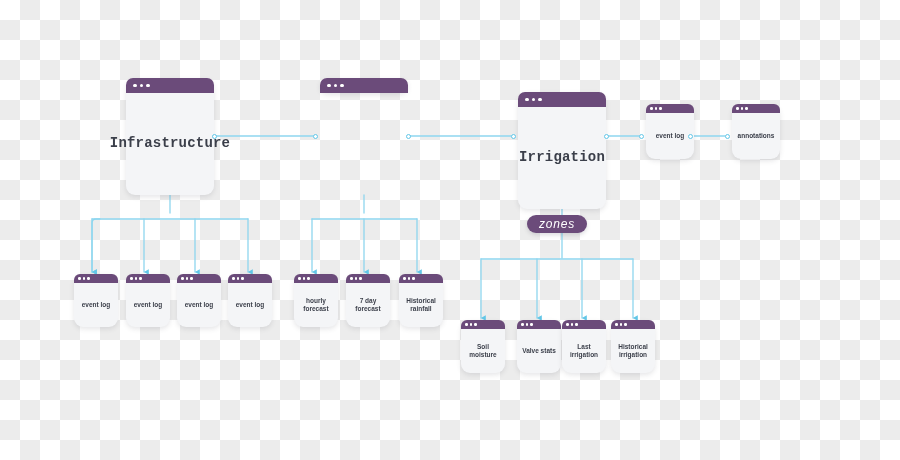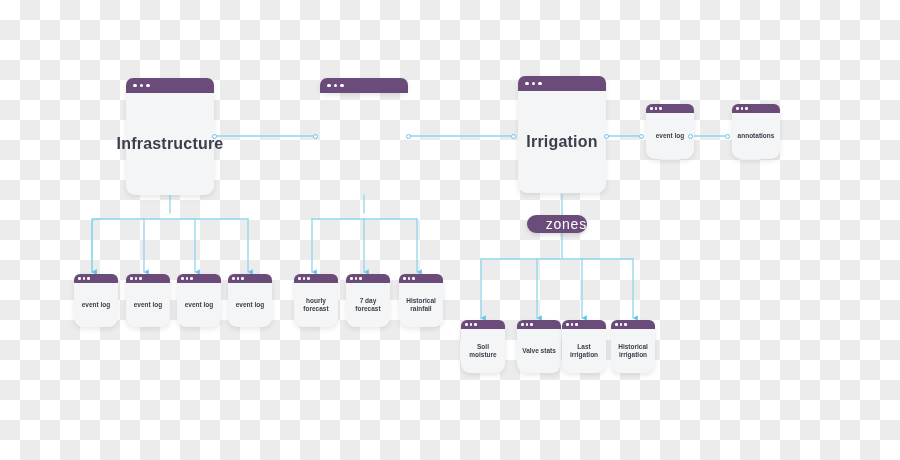--- a/index.html
+++ b/index.html
@@ -46,21 +46,21 @@
     color:#3b3f4a;
     font-weight:bold;
     line-height:1.22;
     box-sizing:border-box;
     padding:2px;
   }
 
   
   .node.big{width:88px;}
   .node.big .hdr{height:15px;}
-  .node.big .body{height:102px;font-size:16px;letter-spacing:.2px;}
+  .node.big .body{height:102px;font-size:14px;letter-spacing:.2px;font-family:Liberation Mono, monospace;}
 
   
   .node.mid{width:48px;}
   .node.mid .hdr{height:9px;border-radius:6px 6px 0 0;padding-left:4px;gap:2px;}
   .node.mid .hdr i{width:2.5px;height:2.5px;}
   .node.mid .body{height:46px;font-size:6.5px;}
   .node.mid .body span{white-space:nowrap;}
 
   
   .node.small{width:44px;}
@@ -70,28 +70,29 @@
 
   
   .node.leaf{width:44px;}
   .node.leaf .hdr{height:9px;border-radius:6px 6px 0 0;padding-left:4px;gap:2px;}
   .node.leaf .hdr i{width:2.5px;height:2.5px;}
   .node.leaf .body{height:44px;font-size:6.5px;}
 
   
   .pill{
     position:absolute;
-    display:flex;align-items:center;justify-content:flex-end;
+    display:flex;align-items:center;justify-content:center;
     background:#6b4b7a;
     color:#ffffff;
     border-radius:999px;
-    font-size:14px;
+    font-size:12px;
     letter-spacing:.8px;
     box-shadow:0 2px 4px rgba(60,60,80,.18);
     box-sizing:border-box;
+    font-style:italic;
   }
 
   
   .port{
     position:absolute;
     width:5px;height:5px;
     border-radius:50%;
     background:#ffffff;
     border:1.4px solid #62c7e8;
     box-sizing:border-box;
@@ -151,21 +152,21 @@
   </div>
 
   <div class="node big" style="left:320px;top:78px;">
     <div class="hdr">
       <i></i>
       <i></i>
       <i></i>
     </div>
   </div>
 
-  <div class="node big" style="left:518px;top:76px;">
+  <div class="node big" style="left:518px;top:92px;">
     <div class="hdr">
       <i></i>
       <i></i>
       <i></i>
     </div>
     <div class="body">Irrigation</div>
   </div>
 
   <div class="node mid" style="left:646px;top:104px;">
     <div class="hdr">

